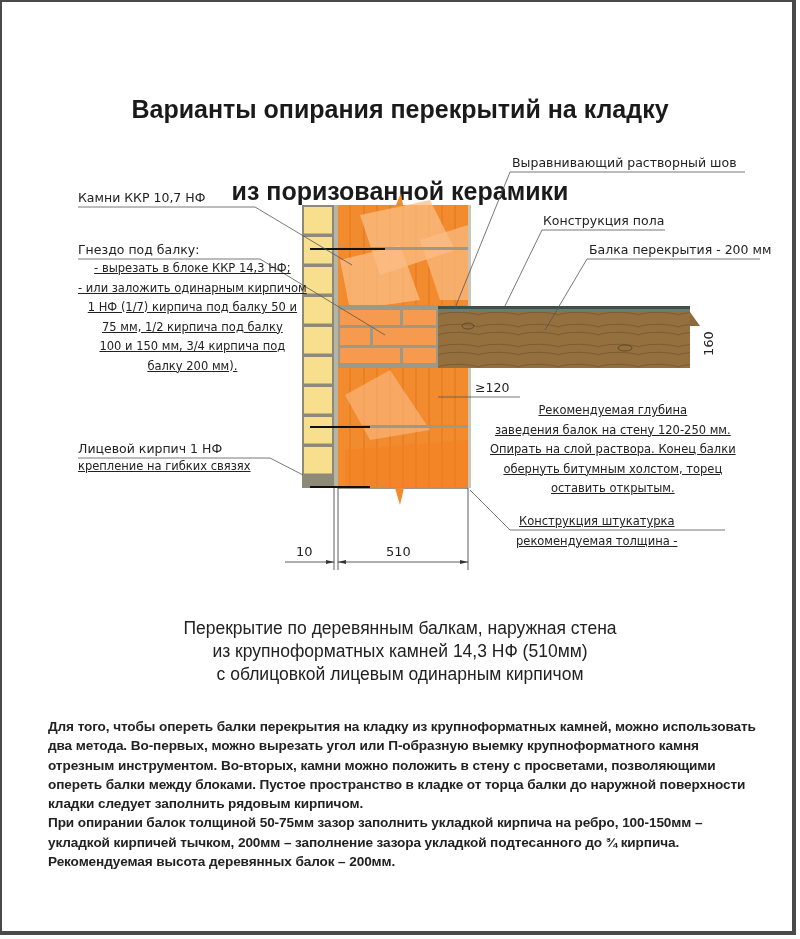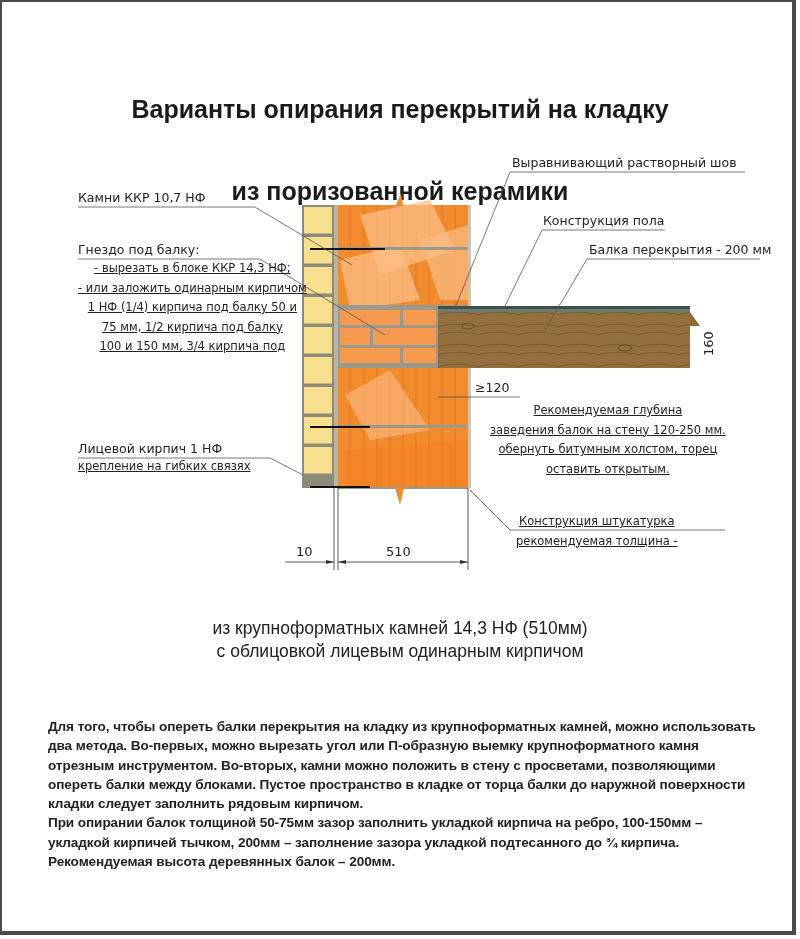--- a/index.html
+++ b/index.html
@@ -163,43 +163,46 @@
   <text class="dim" x="0" y="0" transform="translate(713,356) rotate(-90)">160</text>
 
   <text x="300" y="525" font-family="DejaVu Sans, sans-serif" font-size="34" fill="#ffffff" opacity="0.35" letter-spacing="26">RAMI</text>
 </svg>
 
 <div class="lbl" style="left:78px; top:188px;">Камни ККР 10,7 НФ</div>
 <div class="lbl" style="left:78px; top:240px;">Гнездо под балку:</div>
 <div class="lbl lbl-sm" style="left:78px; top:259px;">
   <div>- вырезать в блоке ККР 14,3 НФ;</div>
   <div>- или заложить одинарным кирпичом</div>
-  <div>1 НФ (1/4) кирпича под балку 50 и</div>
+  <div>1 НФ (1/7) кирпича под балку 50 и</div>
   <div>75 мм, 1/2 кирпича под балку</div>
   <div>100 и 150 мм, 3/4 кирпича под</div>
+  <div>балку 200 мм).</div>
 </div>
 <div class="lbl" style="left:78px; top:439px;">Лицевой кирпич 1 НФ</div>
 <div class="lbl lbl-sm" style="left:78px; top:457px;">крепление на гибких связях</div>
 
 <div class="lbl" style="left:512px; top:153px;">Выравнивающий растворный шов</div>
 <div class="lbl" style="left:543px; top:211px;">Конструкция пола</div>
 <div class="lbl" style="left:589px; top:240px;">Балка перекрытия - 200 мм</div>
 <div class="lbl" style="left:475px; top:378px;">≥120</div>
 <div class="lbl lbl-sm" style="left:490px; top:401px;">
   <div>Рекомендуемая глубина</div>
   <div>заведения балок на стену 120-250 мм.</div>
+  <div>Опирать на слой раствора. Конец балки</div>
   <div>обернуть битумным холстом, торец</div>
   <div>оставить открытым.</div>
 </div>
 <div class="lbl lbl-sm" style="left:516px; top:512px;">
   <div>Конструкция штукатурка</div>
   <div>рекомендуемая толщина -</div>
 </div>
 
 <div class="caption">
+  <div>Перекрытие по деревянным балкам, наружная стена</div>
   <div>из крупноформатных камней 14,3 НФ (510мм)</div>
   <div>с облицовкой лицевым одинарным кирпичом</div>
 </div>
 
 <div class="body-text">
   <p>Для того, чтобы опереть балки перекрытия на кладку из крупноформатных камней, можно использовать два метода. Во-первых, можно вырезать угол или П-образную выемку крупноформатного камня отрезным инструментом. Во-вторых, камни можно положить в стену с просветами, позволяющими опереть балки между блоками. Пустое пространство в кладке от торца балки до наружной поверхности кладки следует заполнить рядовым кирпичом.</p>
   <p>При опирании балок толщиной 50-75мм зазор заполнить укладкой кирпича на ребро, 100-150мм – укладкой кирпичей тычком, 200мм – заполнение зазора укладкой подтесанного до ¾ кирпича. Рекомендуемая высота деревянных балок – 200мм.</p>
 </div>
 
 </body></html>

